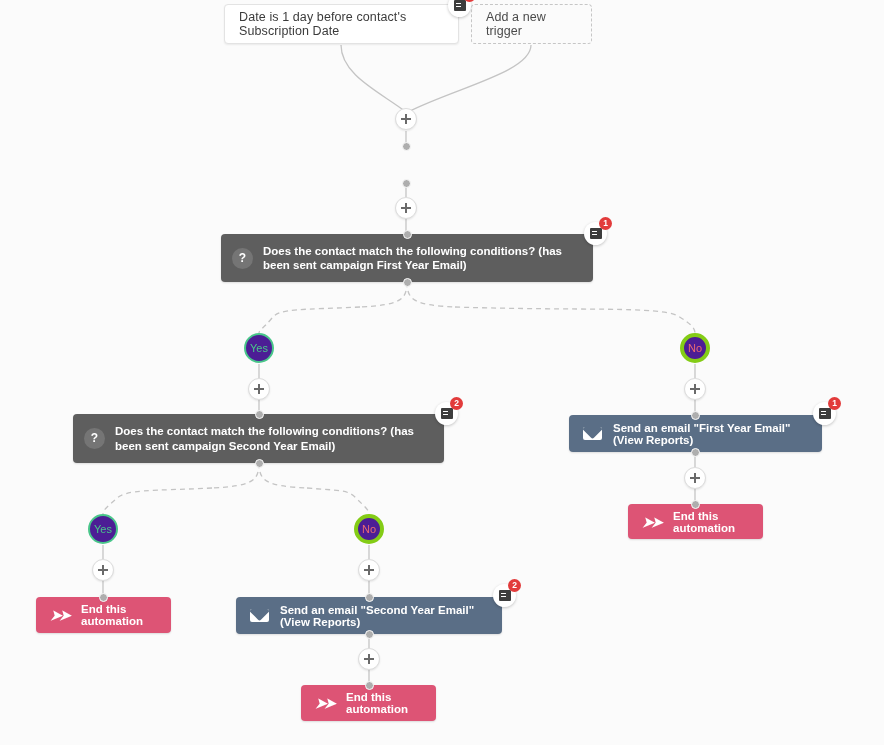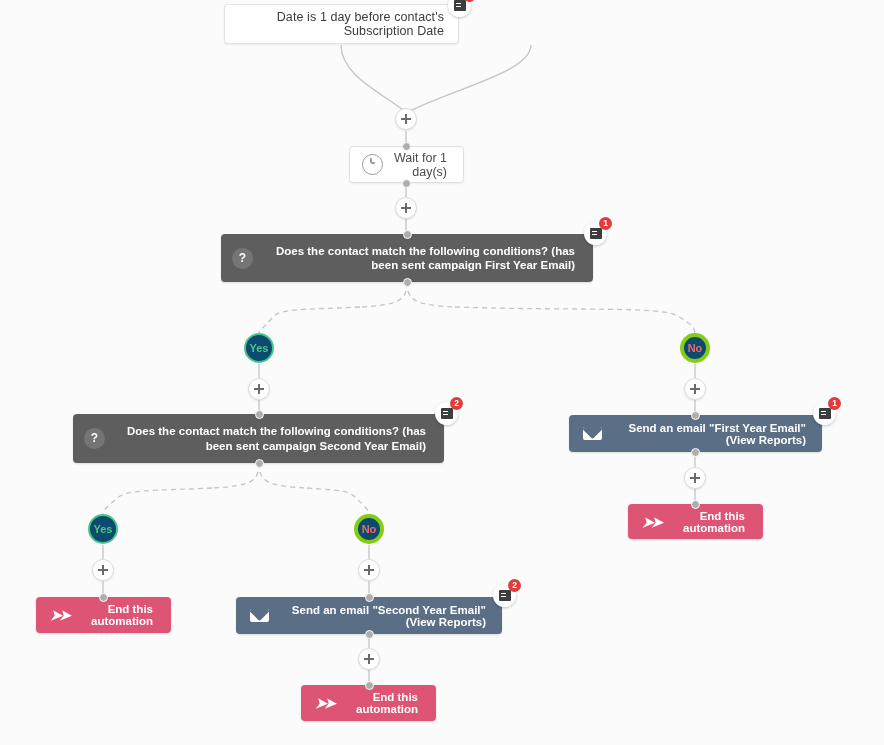--- a/index.html
+++ b/index.html
@@ -24,21 +24,20 @@
     pointer-events: none;
   }
 
   
   .node {
     position: absolute;
     box-sizing: border-box;
     display: flex;
     align-items: center;
     border-radius: 4px;
-    text-align: right;
   }
 
   
   .trigger {
     background: #ffffff;
     border: 1px solid #e3e3e3;
     box-shadow: 0 1px 2px rgba(0,0,0,.07);
     justify-content: center;
     font-size: 12.5px;
     color: #3b3b3b;
@@ -156,26 +155,26 @@
     font-style: italic;
   }
   .exit-ic span.a { left: 0;  top: 0; }
   .exit-ic span.b { left: 9px; top: 0; }
 
   
   .branch {
     position: absolute;
     width: 30px; height: 30px;
     border-radius: 50%;
-    background: #0c4a6e;
+    background: #4c1d95;
     display: flex;
     align-items: center;
     justify-content: center;
     font-size: 11px;
-    font-weight: bold;
+    font-weight: normal;
     box-sizing: border-box;
   }
   .branch.yes { border: 2px solid #49c68a; color: #49c68a; }
   .branch.no  { border: 4px solid #84cc16; color: #ea6a72; }
 
   
   .plus {
     position: absolute;
     width: 22px; height: 22px;
     border-radius: 50%;
@@ -293,27 +292,26 @@
   </svg>
 
   <div class="node trigger" style="left:224px; top:4px; width:235px; height:40px;">
     <span>Date is 1 day before contact's Subscription Date</span>
   </div>
   <div class="badge" style="left:448px; top:-6px;">
     <span class="rep-ic"></span>
     <span class="badge-count">1</span>
   </div>
 
+  <div class="node trigger trigger-add" style="left:471px; top:4px; width:121px; height:40px;">
+    <span>Add a new trigger</span>
+  </div>
 
   <div class="plus" style="left:395px; top:108px;"></div>
 
-  <div class="node wait" style="left:349px; top:146px; width:115px; height:37px;">
-    <span class="clock-ic"></span>
-    <span>Wait for 1 day(s)</span>
-  </div>
   <div class="cdot" style="left:402px; top:142px;"></div>
   <div class="cdot" style="left:402px; top:179px;"></div>
 
   <div class="plus" style="left:395px; top:197px;"></div>
 
   <div class="node cond" style="left:221px; top:234px; width:372px; height:48px;">
     <span class="q-ic">?</span>
     <span class="cond-text">Does the contact match the following conditions? (has been sent campaign First Year Email)</span>
   </div>
   <div class="cdot" style="left:403px; top:230px;"></div>

